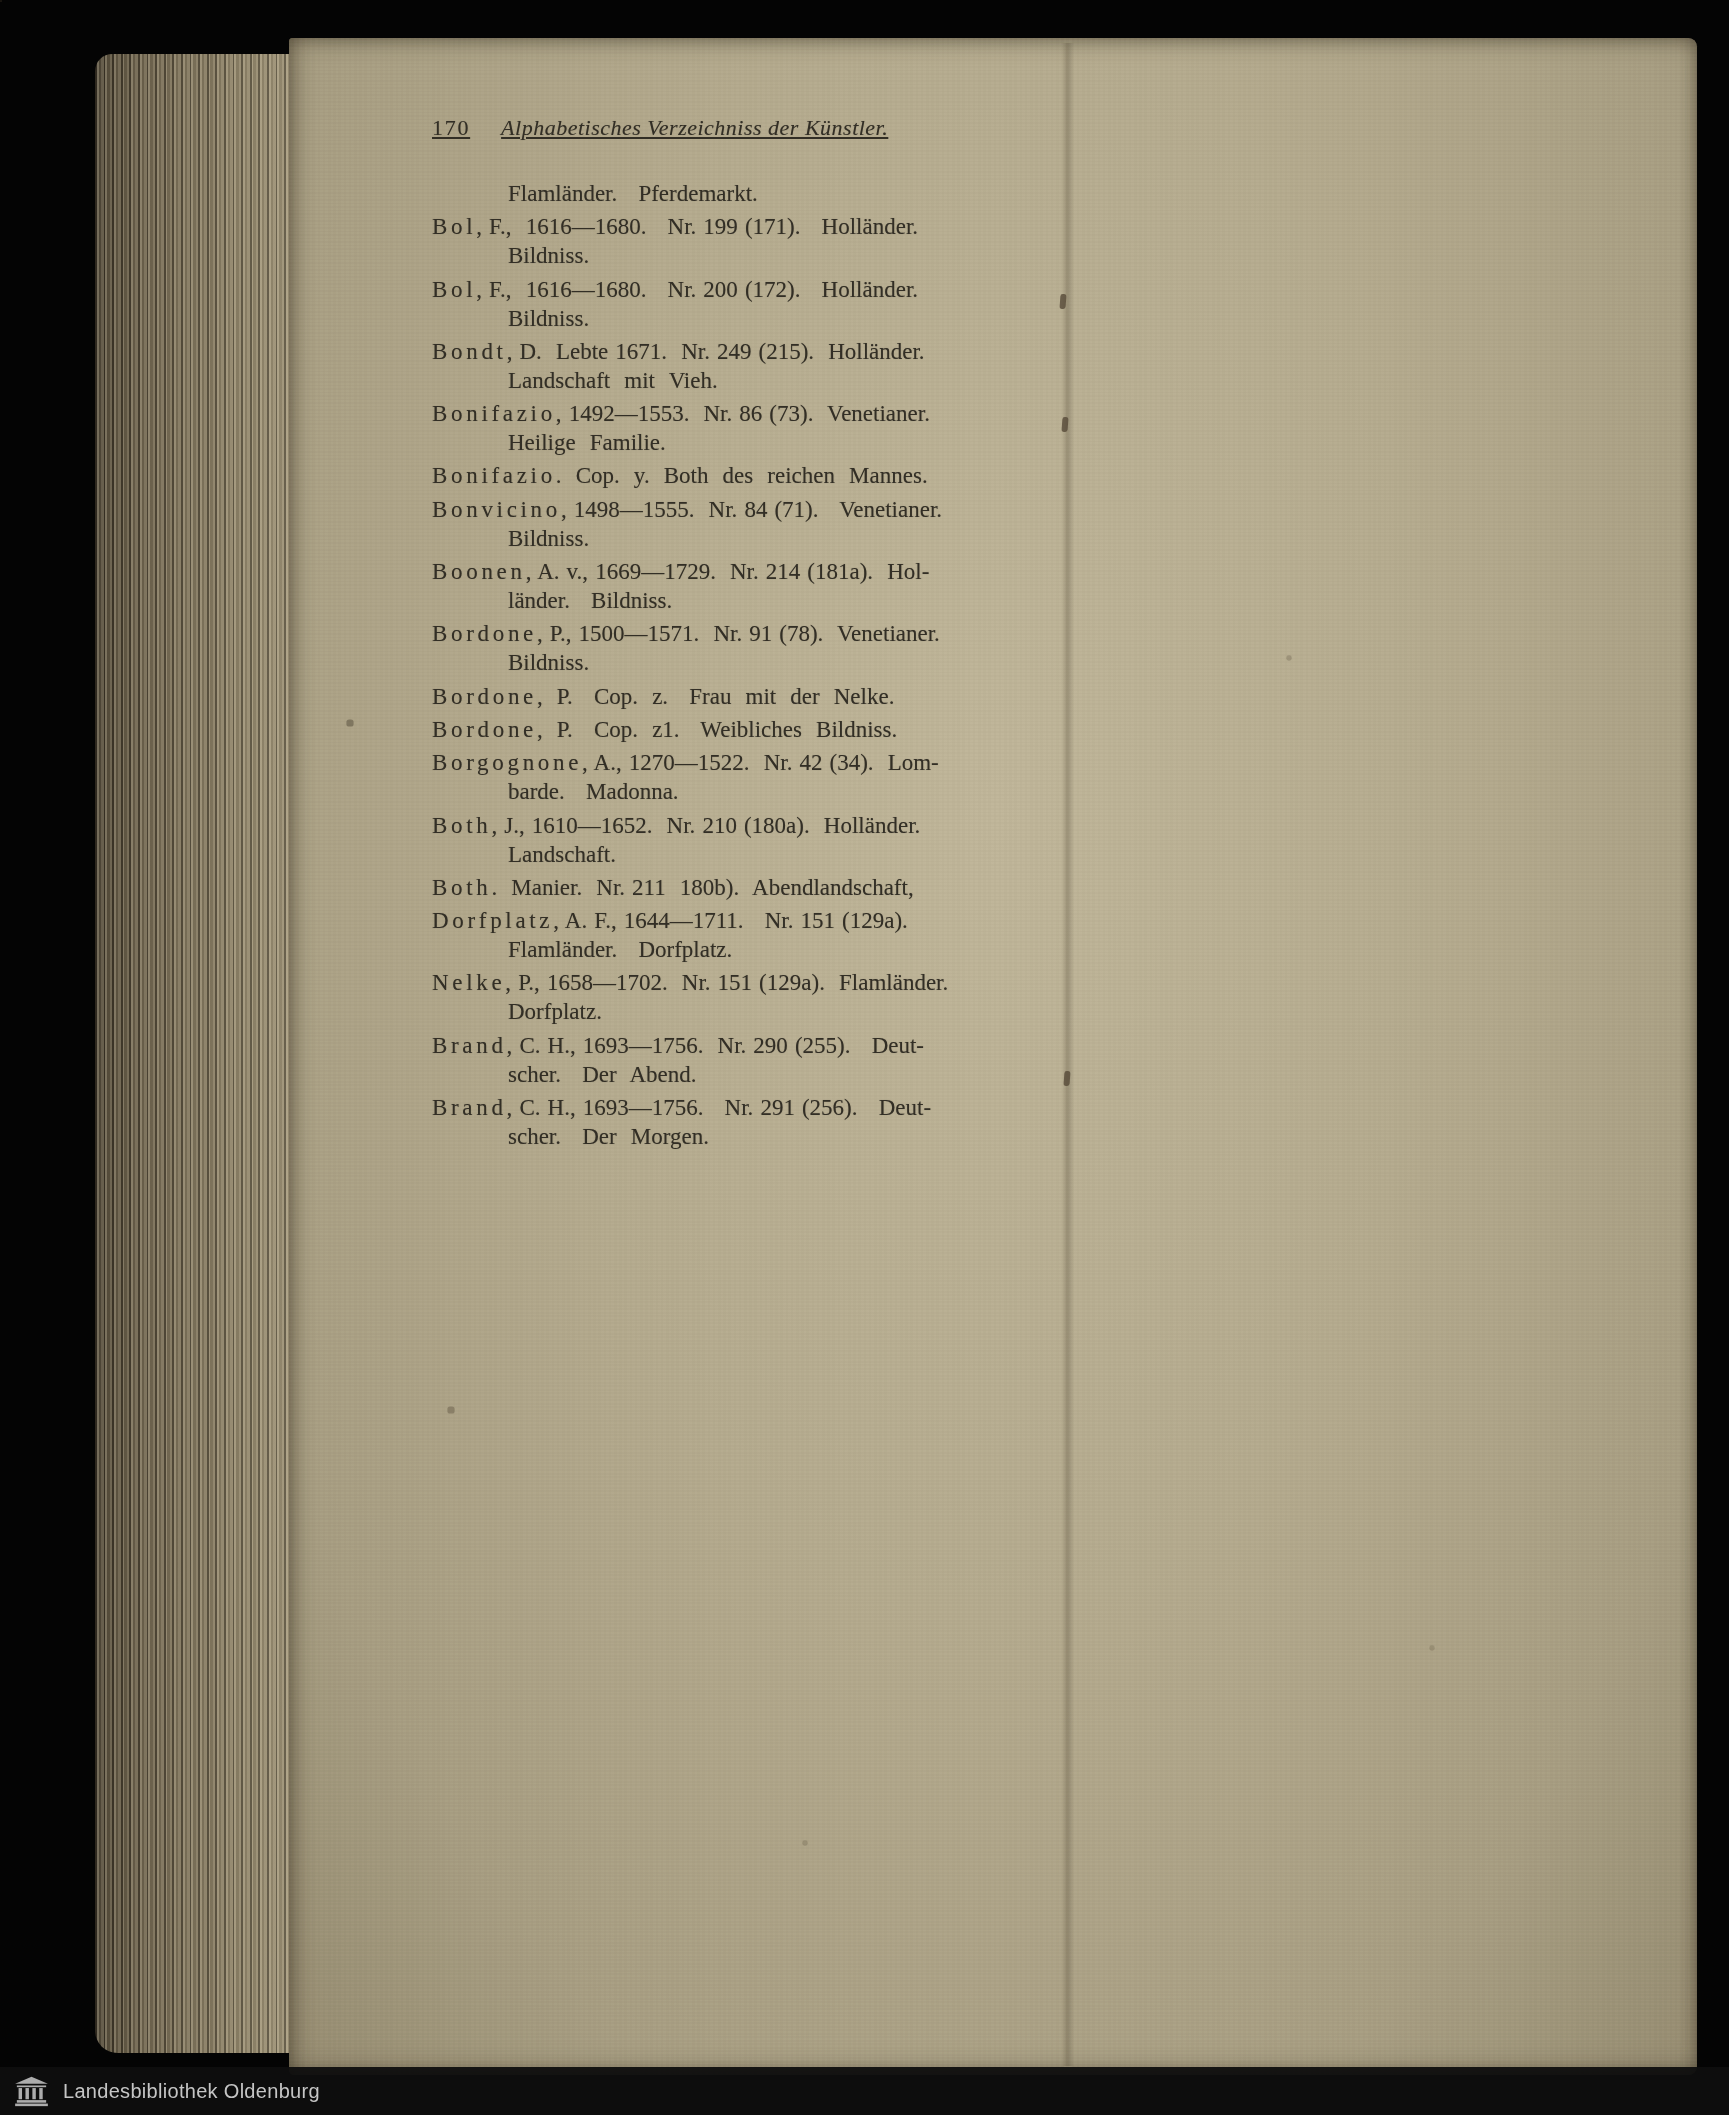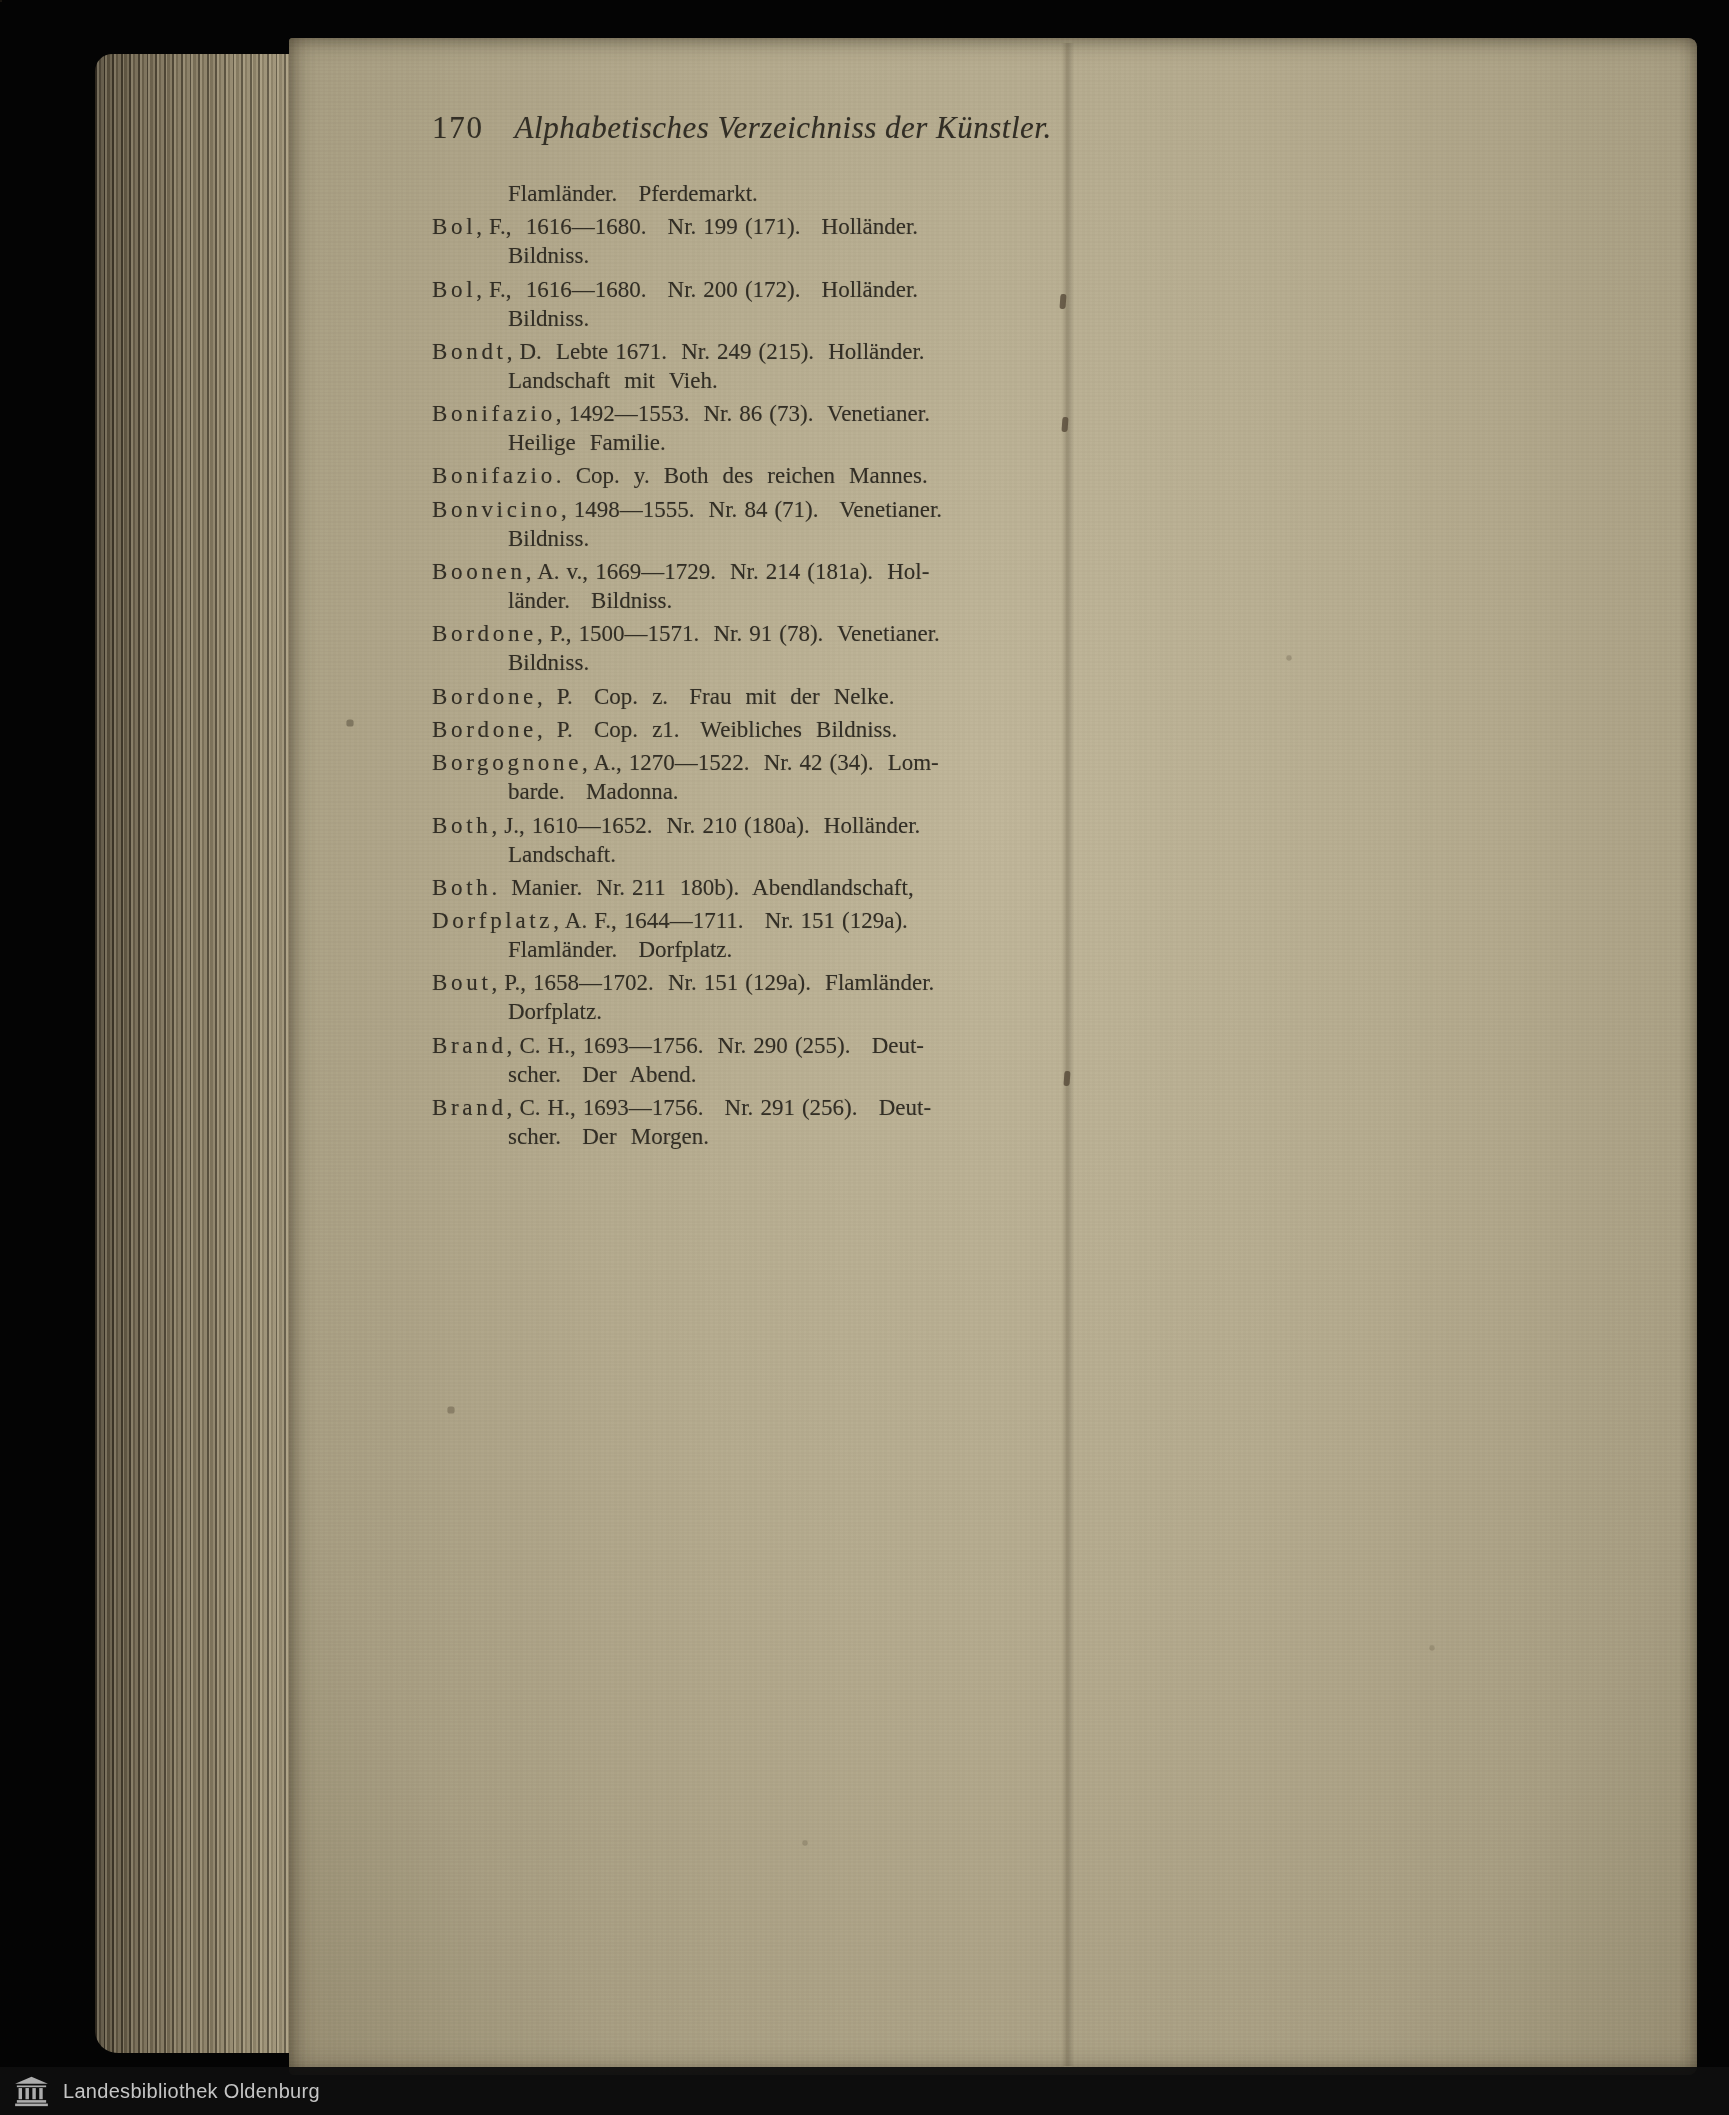--- a/index.html
+++ b/index.html
@@ -69,21 +69,21 @@
     background:rgba(74,64,46,.35);
   }
 
   
   .text-block{
     position:absolute;left:432px;top:112px;width:640px;color:var(--ink);
     text-shadow:0 0 0.9px rgba(50,46,37,.35);
   }
   .page-header{
     display:flex;align-items:baseline;
-    font-size:31px;line-height:31px;margin:0 0 36px 0;white-space:pre;
+    font-size:22px;line-height:31px;margin:0 0 36px 0;white-space:pre;text-decoration:underline;
   }
   .page-number{letter-spacing:1.7px;}
   .header-title{font-style:italic;margin-left:31px;letter-spacing:0.5px;}
 
   .entries{font-size:23px;}
   .entry{margin:0 0 4.3px 0;}
   .line{display:block;line-height:29px;white-space:pre;word-spacing:1.3px;}
   .line.cont{padding-left:76px;}
   .artist{letter-spacing:.16em;}
 
@@ -192,21 +192,21 @@
     <span class="line first"><span class="artist">Both</span><span class="rest">.  Manier.  Nr. 211  180b).  Abendlandschaft,</span></span>
 
   </p>
 
   <p class="entry">
     <span class="line first"><span class="artist">Dorfplatz</span><span class="rest">, A. F., 1644—1711.   Nr. 151 (129a).</span></span>
     <span class="line cont">Flamländer.   Dorfplatz.</span>
   </p>
 
   <p class="entry">
-    <span class="line first"><span class="artist">Bout</span><span class="rest">, P., 1658—1702.  Nr. 151 (129a).  Flamländer.</span></span>
+    <span class="line first"><span class="artist">Nelke</span><span class="rest">, P., 1658—1702.  Nr. 151 (129a).  Flamländer.</span></span>
     <span class="line cont">Dorfplatz.</span>
   </p>
 
   <p class="entry">
     <span class="line first"><span class="artist">Brand</span><span class="rest">, C. H., 1693—1756.  Nr. 290 (255).   Deut-</span></span>
     <span class="line cont">scher.   Der  Abend.</span>
   </p>
 
   <p class="entry">
     <span class="line first"><span class="artist">Brand</span><span class="rest">, C. H., 1693—1756.   Nr. 291 (256).   Deut-</span></span>

